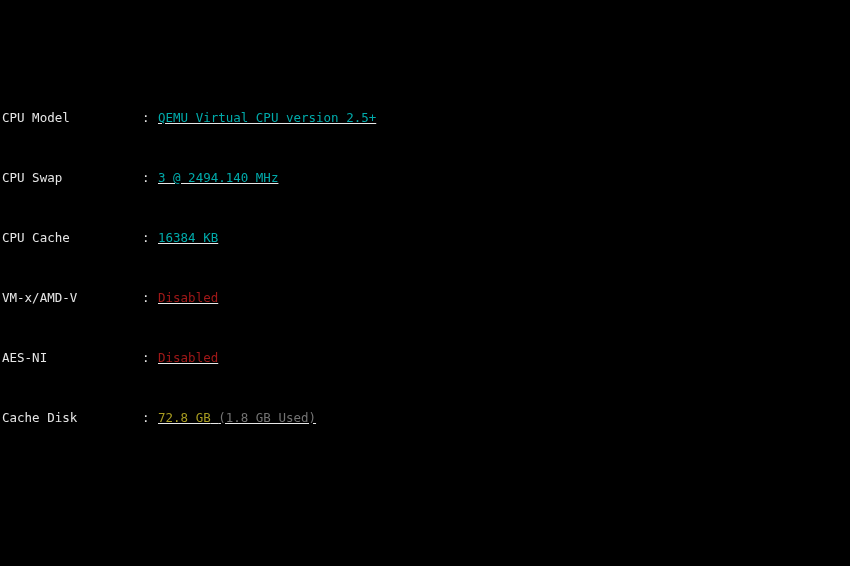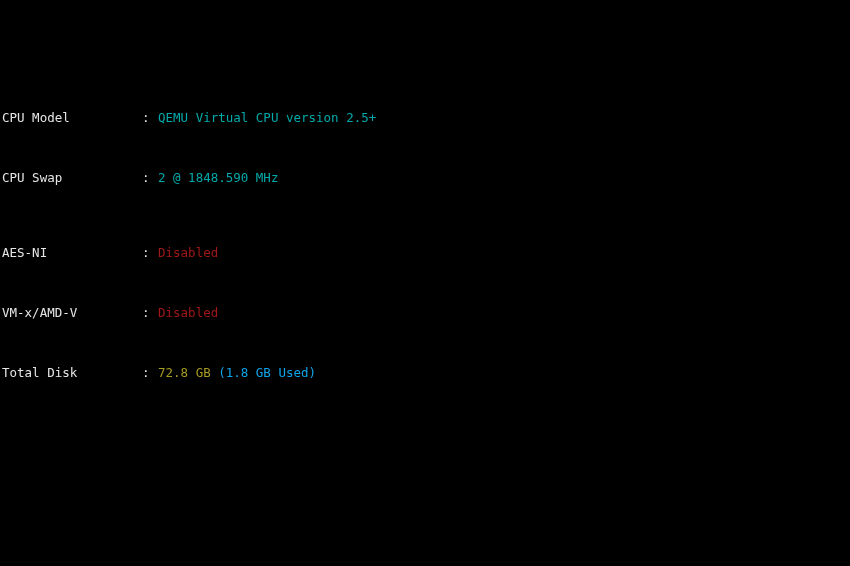--- a/index.html
+++ b/index.html
@@ -23,26 +23,27 @@
     width: 850px;
     height: 566px;
     padding: 5px 0 0 2px;
     box-sizing: border-box;
     white-space: pre;
   }
   .line {
     height: 15px;
     white-space: pre;
     display: block;
+    text-decoration: underline;
   }
 
   
   .c-white   { color: #e6e6e6; }
   .c-cyan    { color: #00aaaa; }
-  .c-green   { color: #0ea5e9; }
+  .c-green   { color: #737373; }
   .c-yellow  { color: #a89c20; }
   .c-red     { color: #a01818; }
 
   .kv-label {
     display: inline-block;
     width: 140px;
   }
   .kv-colon {
     display: inline-block;
     width: 16px;
@@ -51,28 +52,29 @@
 </head>
 <body>
 
 <div id="terminal">
 
   
   <div>
 
     <span class="line"><span class="kv-label c-white">CPU Model</span><span class="kv-colon c-white">:</span><span class="c-cyan">QEMU Virtual CPU version 2.5+</span></span>
 
-    <span class="line"><span class="kv-label c-white">CPU Swap</span><span class="kv-colon c-white">:</span><span class="c-cyan">2 @ 1848.590 MHz</span></span>
+    <span class="line"><span class="kv-label c-white">CPU Swap</span><span class="kv-colon c-white">:</span><span class="c-cyan">3 @ 2494.140 MHz</span></span>
 
+    <span class="line"><span class="kv-label c-white">CPU Cache</span><span class="kv-colon c-white">:</span><span class="c-cyan">16384 KB</span></span>
+
+    <span class="line"><span class="kv-label c-white">VM-x/AMD-V</span><span class="kv-colon c-white">:</span><span class="c-red">Disabled</span></span>
 
     <span class="line"><span class="kv-label c-white">AES-NI</span><span class="kv-colon c-white">:</span><span class="c-red">Disabled</span></span>
 
-    <span class="line"><span class="kv-label c-white">VM-x/AMD-V</span><span class="kv-colon c-white">:</span><span class="c-red">Disabled</span></span>
-
-    <span class="line"><span class="kv-label c-white">Total Disk</span><span class="kv-colon c-white">:</span><span class="c-yellow">72.8 GB</span><span class="c-white"> </span><span class="c-green">(1.8 GB Used)</span></span>
+    <span class="line"><span class="kv-label c-white">Cache Disk</span><span class="kv-colon c-white">:</span><span class="c-yellow">72.8 GB</span><span class="c-white"> </span><span class="c-green">(1.8 GB Used)</span></span>
 
 
 
     
 
     
 
     
 
     

